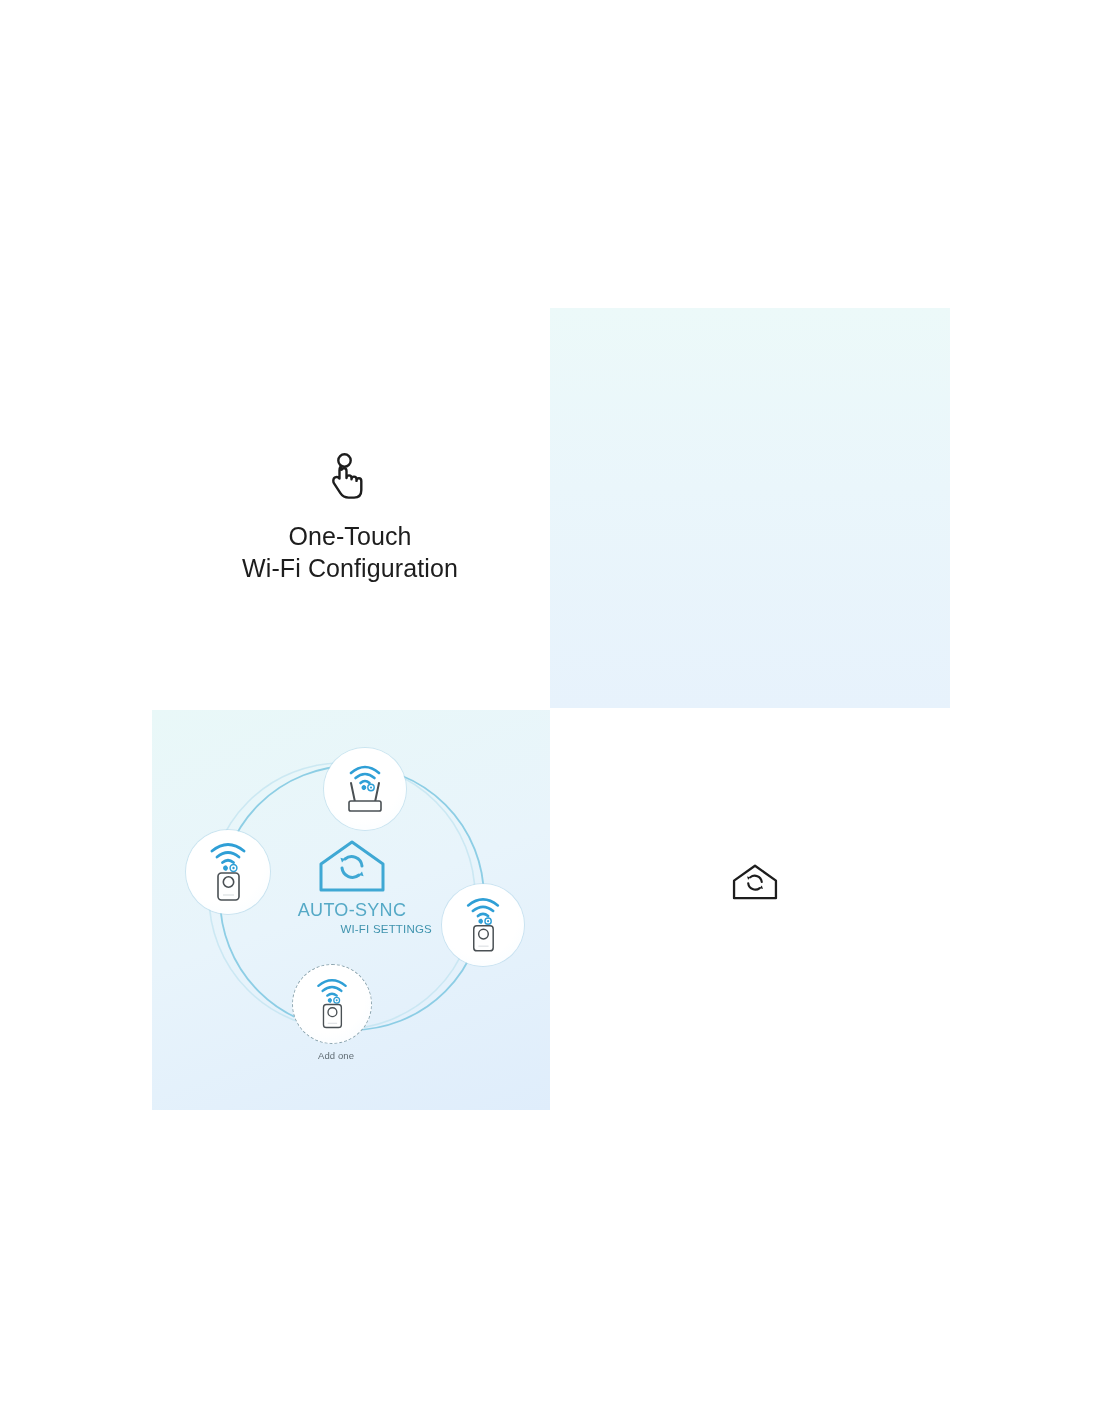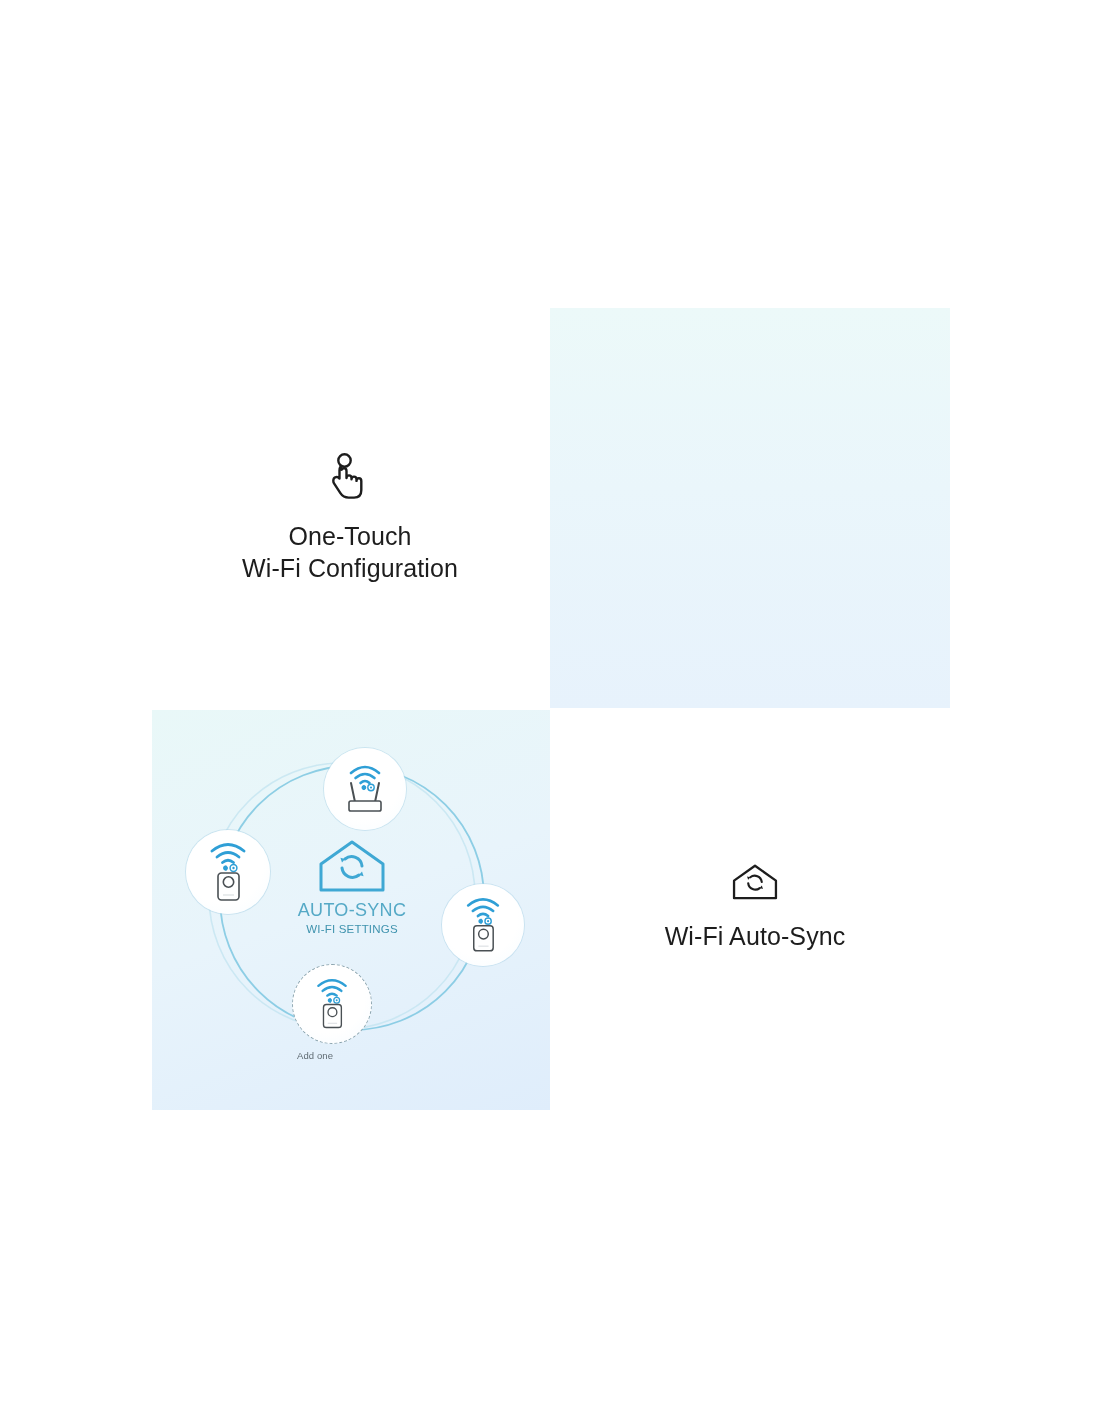--- a/index.html
+++ b/index.html
@@ -63,21 +63,21 @@
     border: 1.6px dashed #8aa3ad;
     background: radial-gradient(circle at 45% 40%, #ffffff 58%, #f6fbff 100%);
   }
   .node-router  { left: 172px; top: 38px;  width: 82px; height: 82px; }
   .node-left    { left: 34px;  top: 120px; width: 84px; height: 84px; }
   .node-right   { left: 290px; top: 174px; width: 82px; height: 82px; }
   .node-add     { left: 140px; top: 254px; width: 80px; height: 80px; }
 
   .add-label {
     position: absolute;
-    left: 101px; top: 340px; width: 124px;
+    left: 122px; top: 340px; width: 124px;
     text-align: center;
     font-size: 9.5px;
     color: #5f6b72;
     letter-spacing: 0.1px;
   }
 
   .center-block {
     position: absolute;
     left: 120px; top: 128px;
     width: 160px;
@@ -89,20 +89,21 @@
     color: #55a9c6;
     letter-spacing: 0.3px;
     line-height: 21px;
   }
   .center-sub {
     font-size: 11.5px;
     color: #3f93ae;
     letter-spacing: 0.2px;
     line-height: 15px;
     margin-top: 1px;
+    text-align: right;
   }
 </style>
 </head>
 <body>
 
 <div class="page">
 
   <div class="panel-top-right">
 
     
@@ -223,16 +224,15 @@
   <div class="feature feature-autosync">
     <span class="ficon">
       <svg width="50" height="40" viewBox="0 0 74 56" fill="none" xmlns="http://www.w3.org/2000/svg">
         <path d="M6 26 L37 4 L68 26 L68 52 L6 52 Z" stroke="#1d1d1d" stroke-width="3.4" stroke-linejoin="round" fill="none"></path>
         <path d="M47 28 A10.5 10.5 0 0 0 30 21" stroke="#1d1d1d" stroke-width="3.2" stroke-linecap="round" fill="none"></path>
         <path d="M27 30 A10.5 10.5 0 0 0 44 37" stroke="#1d1d1d" stroke-width="3.2" stroke-linecap="round" fill="none"></path>
         <path d="M30 21 l-4.8 -1.3 l1.7 5 z" fill="#1d1d1d"></path>
         <path d="M44 37 l4.8 1.3 l-1.7 -5 z" fill="#1d1d1d"></path>
       </svg>
     </span>
-    <div class="ftitle">Wi-Fi Auto-Sync</div>
   </div>
 
 </div>
 
 </body></html>

